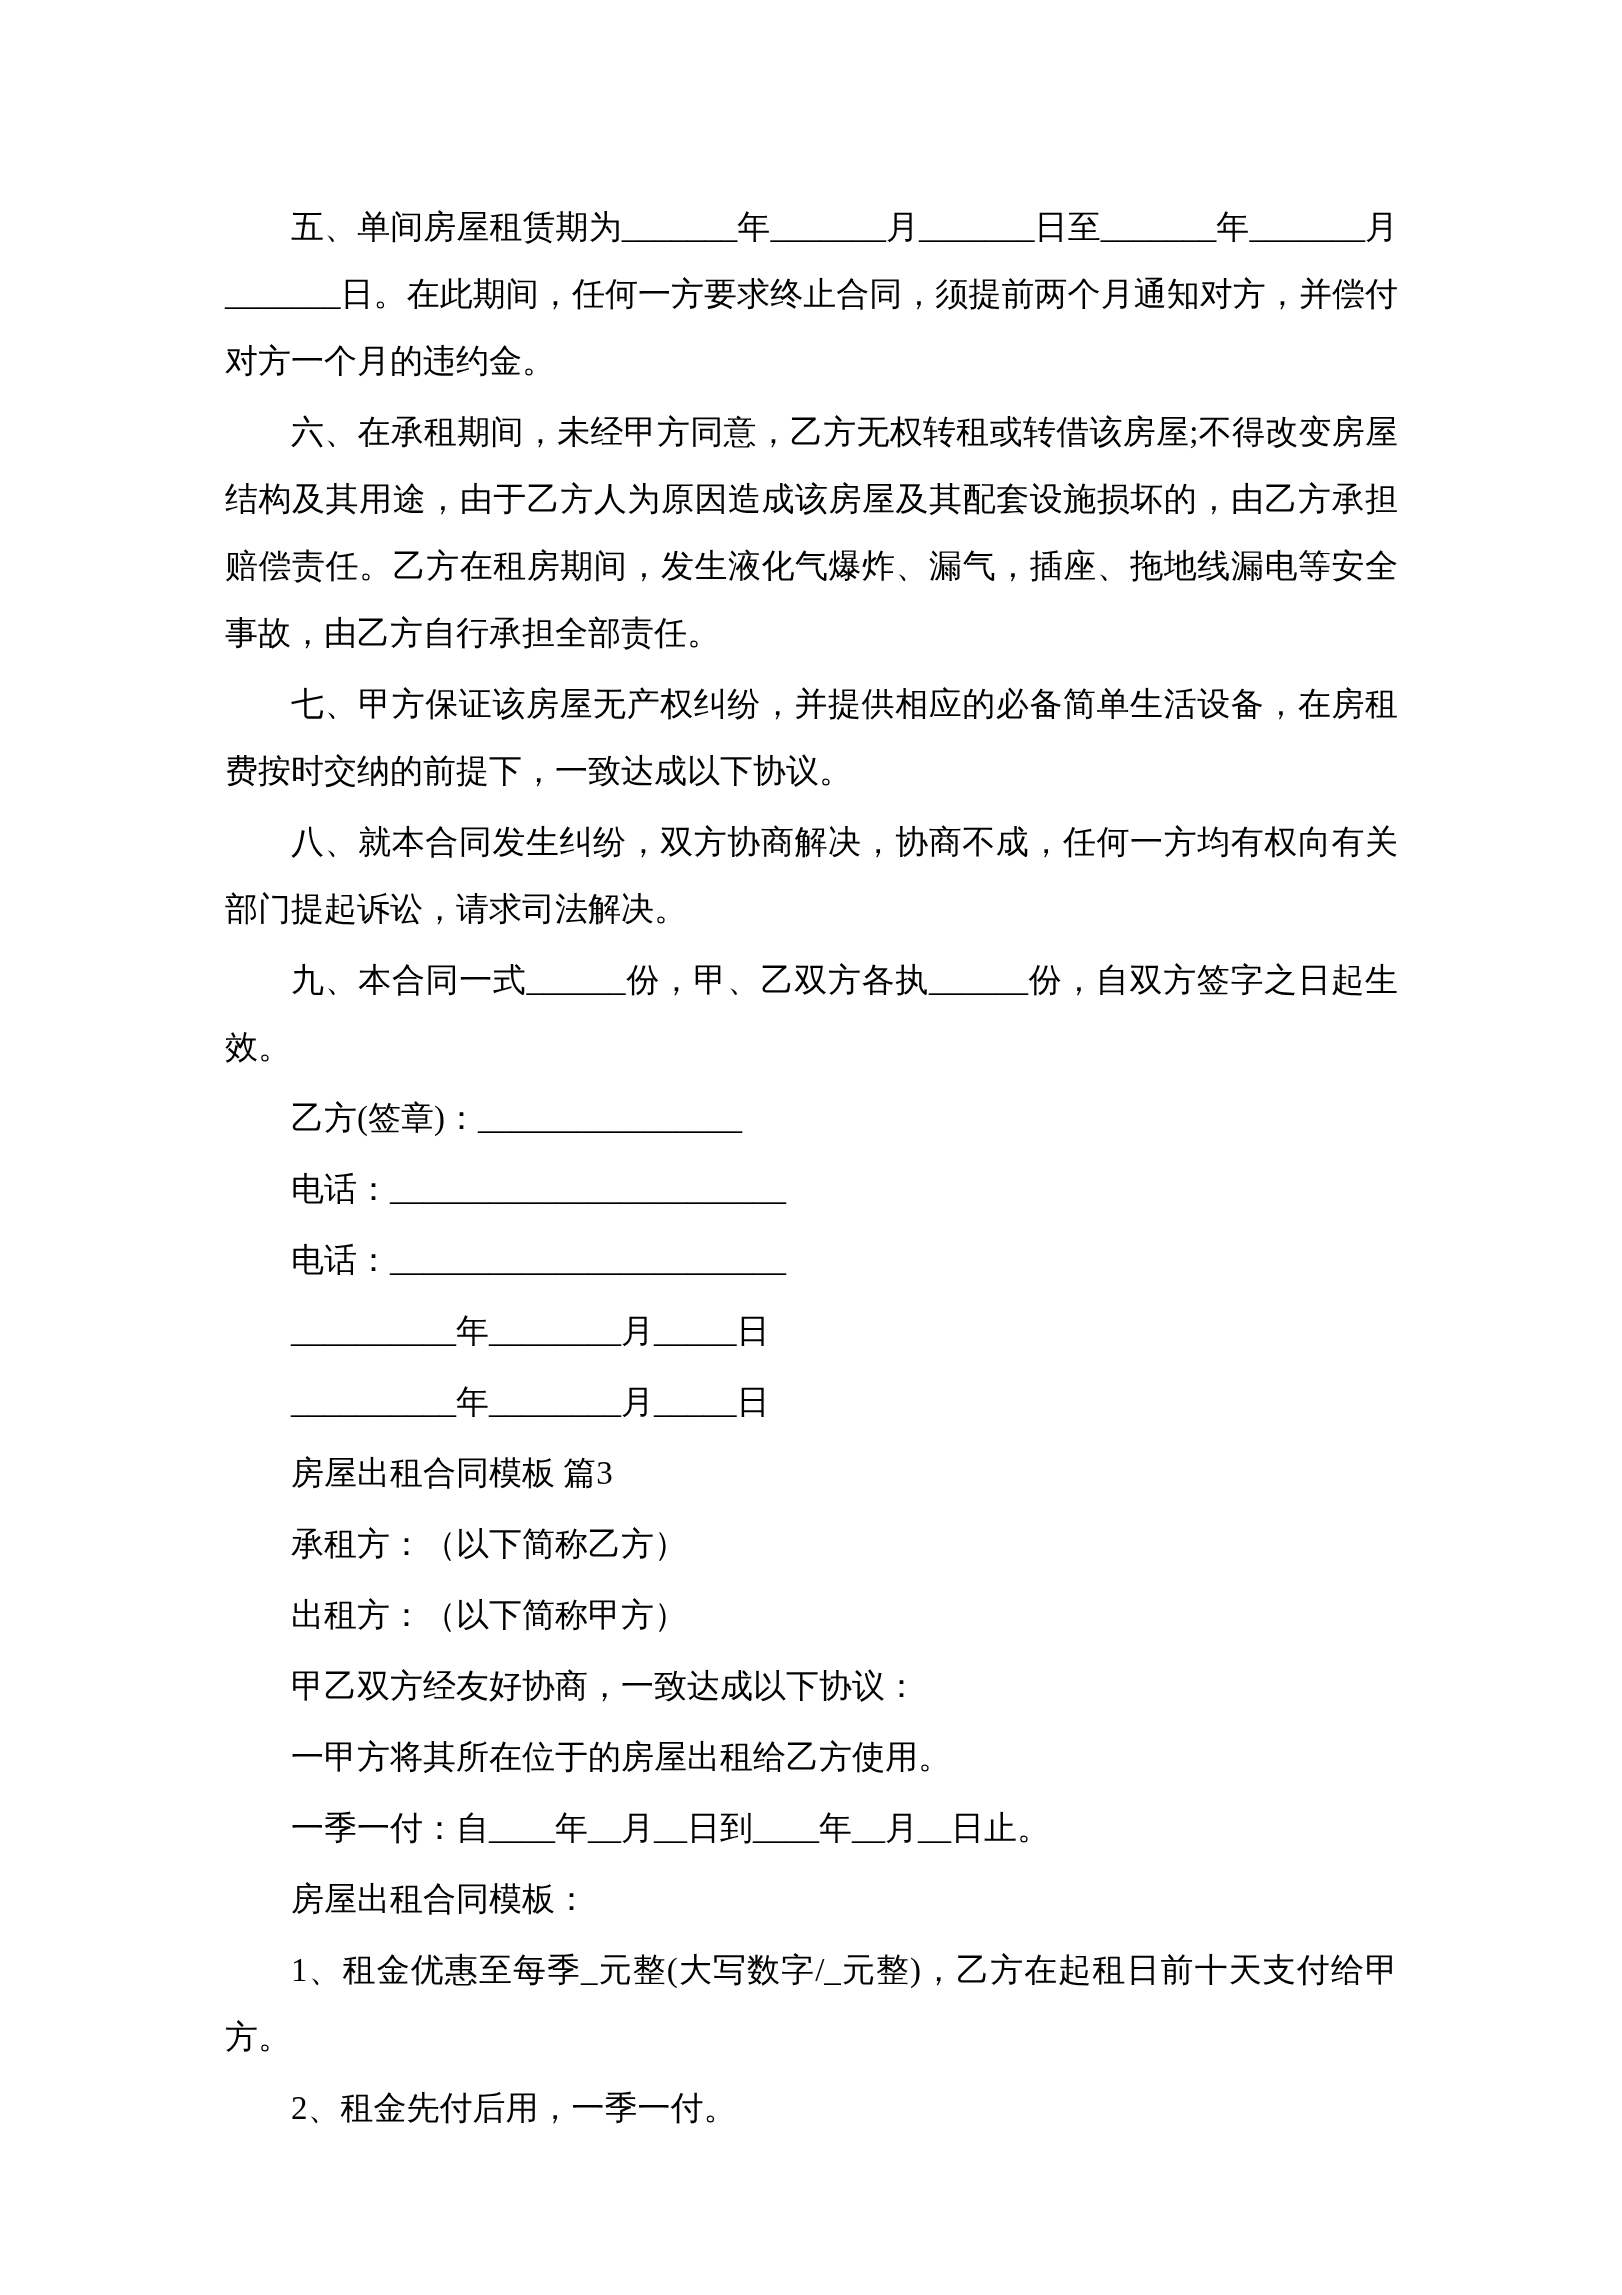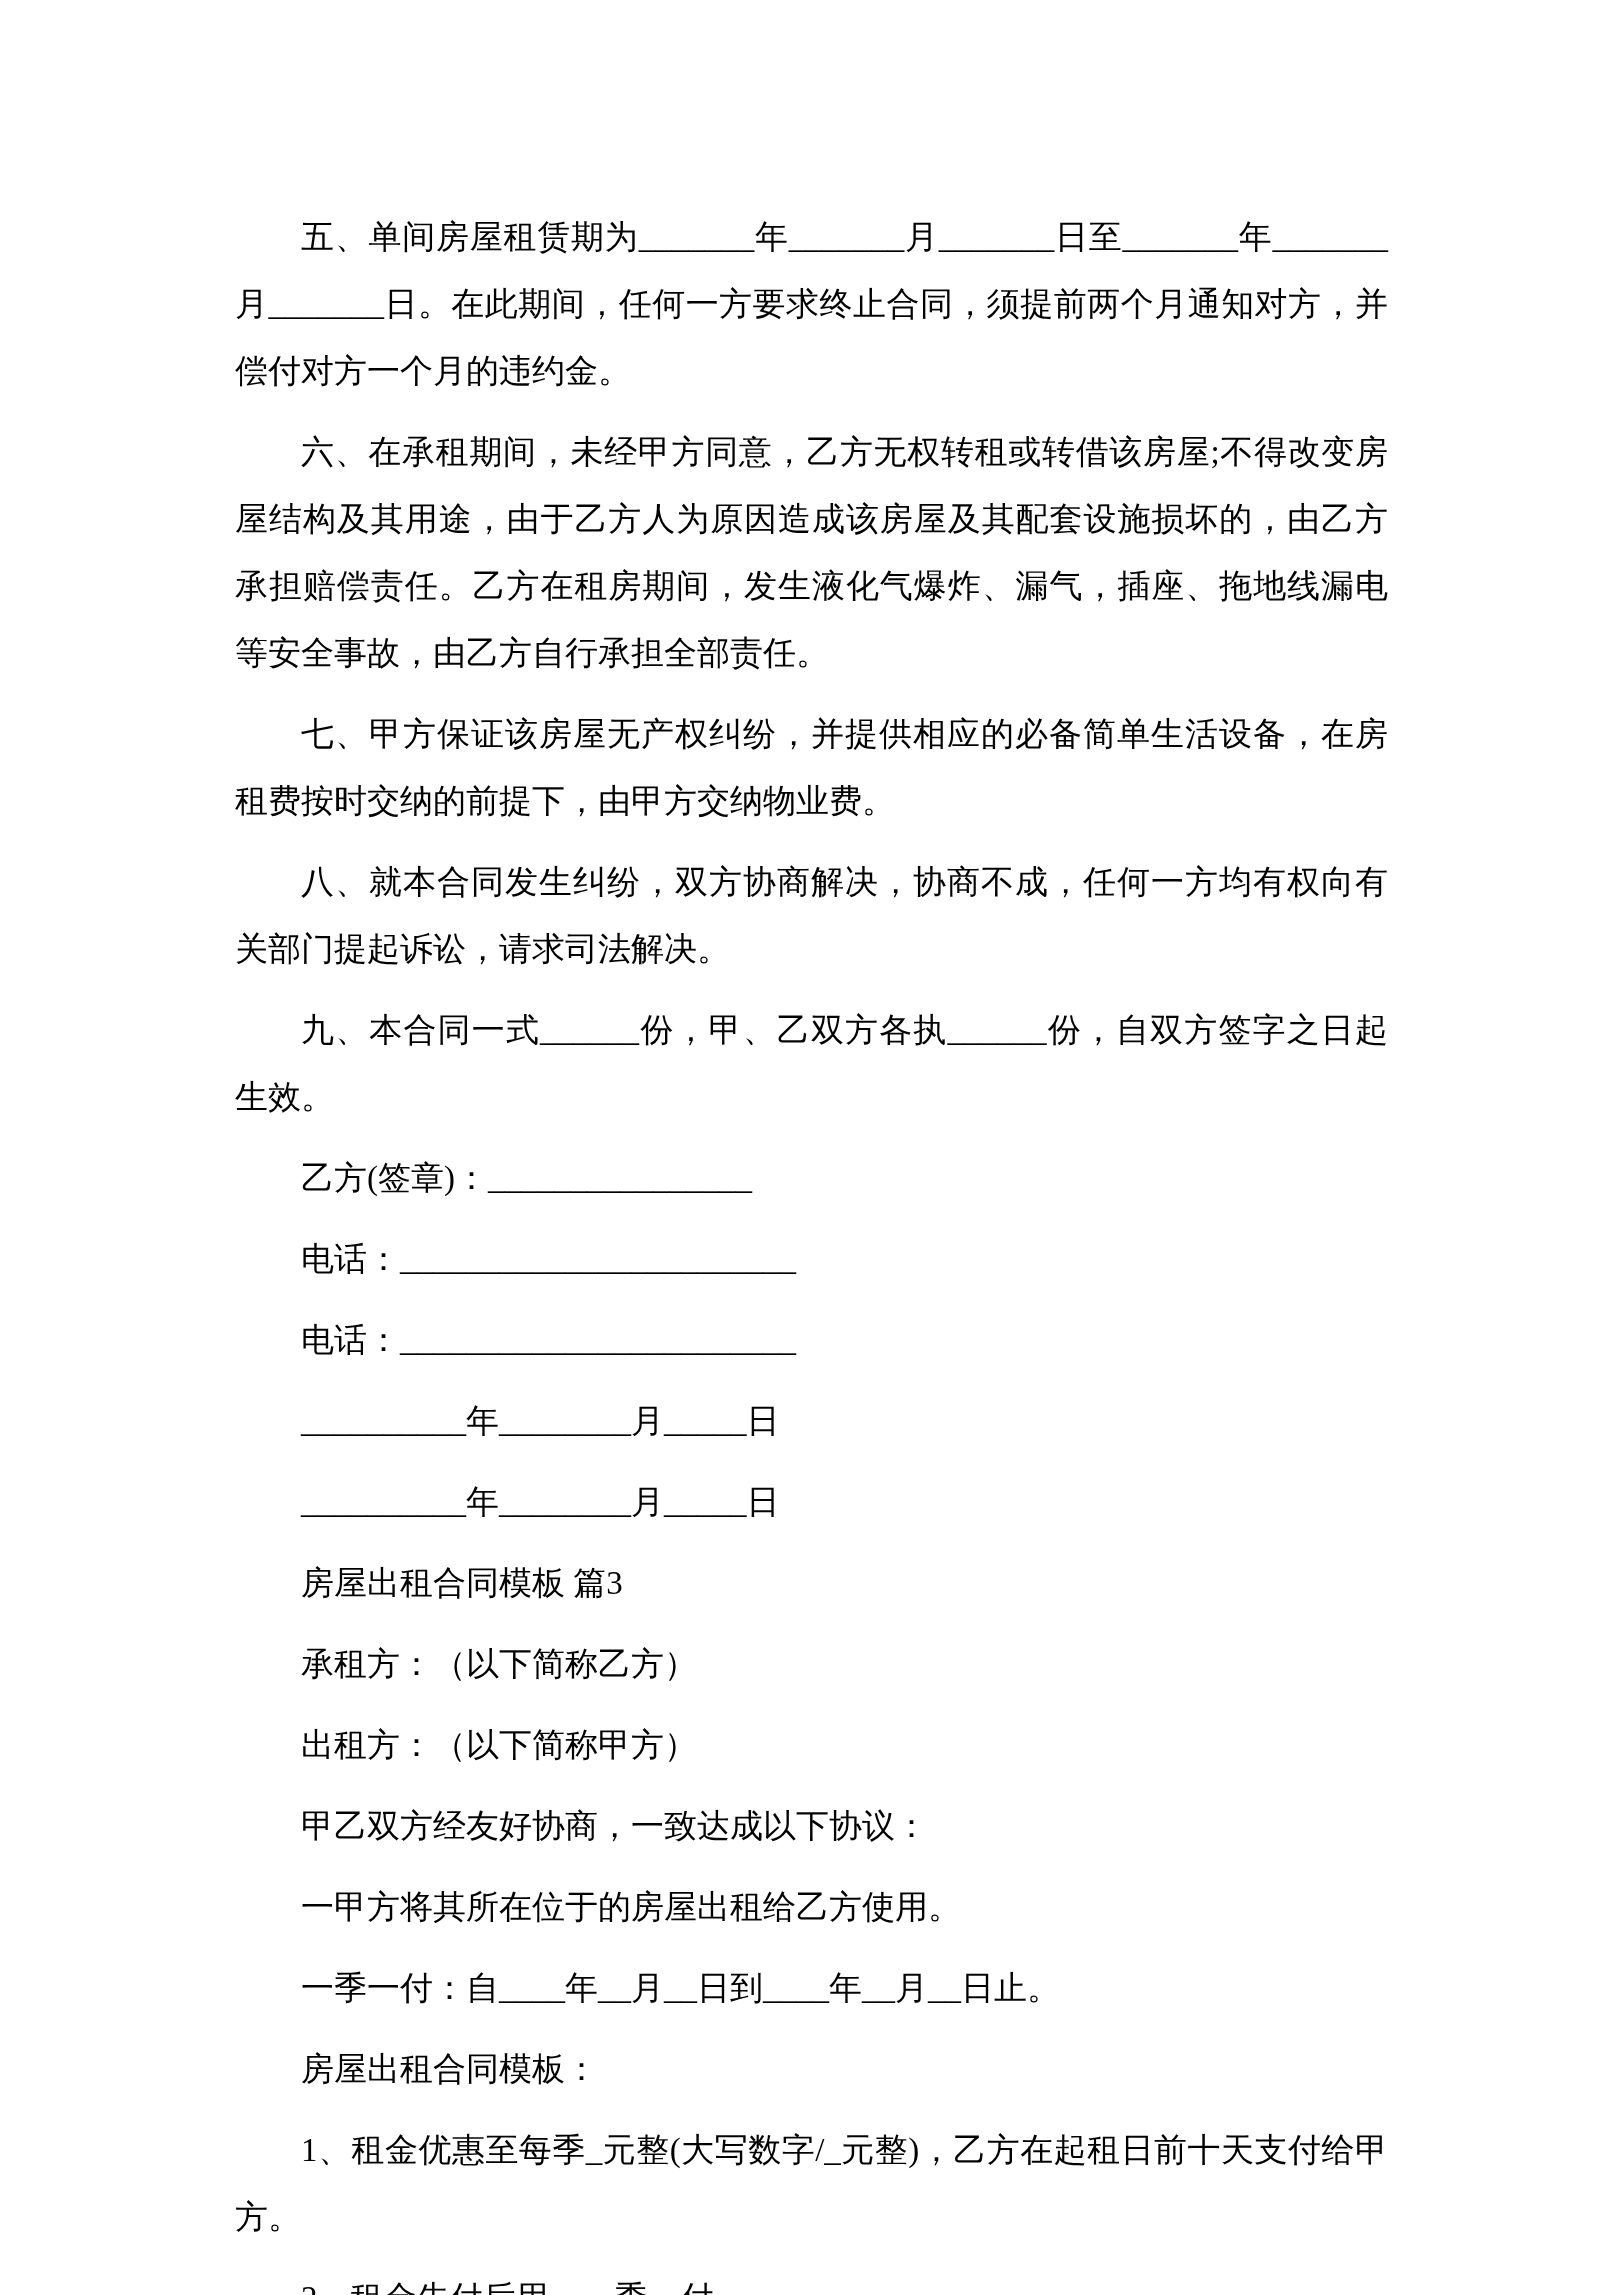--- a/index.html
+++ b/index.html
@@ -16,36 +16,36 @@
   }
   .page {
     box-sizing: border-box;
     width: 1623px;
     height: 2295px;
     padding: 190px 221px 0 221px;
     overflow: hidden;
     background: #ffffff;
   }
   .para {
-    margin: 14px;
+    margin: 4px;
     font-size: 33px;
     line-height: 67px;
     text-align: justify;
     text-indent: 2em;
     color: #000000;
     white-space: normal;
   }
 </style>
 </head>
 <body>
 
 <div class="page">
   <p class="para">五、单间房屋租赁期为_______年_______月_______日至_______年_______月_______日。在此期间，任何一方要求终止合同，须提前两个月通知对方，并偿付对方一个月的违约金。</p>
   <p class="para">六、在承租期间，未经甲方同意，乙方无权转租或转借该房屋;不得改变房屋结构及其用途，由于乙方人为原因造成该房屋及其配套设施损坏的，由乙方承担赔偿责任。乙方在租房期间，发生液化气爆炸、漏气，插座、拖地线漏电等安全事故，由乙方自行承担全部责任。</p>
-  <p class="para">七、甲方保证该房屋无产权纠纷，并提供相应的必备简单生活设备，在房租费按时交纳的前提下，由甲方交纳物业费。</p>
+  <p class="para">七、甲方保证该房屋无产权纠纷，并提供相应的必备简单生活设备，在房租费按时交纳的前提下，一致达成以下协议。</p>
   <p class="para">八、就本合同发生纠纷，双方协商解决，协商不成，任何一方均有权向有关部门提起诉讼，请求司法解决。</p>
   <p class="para">九、本合同一式______份，甲、乙双方各执______份，自双方签字之日起生效。</p>
   <p class="para">乙方(签章)：________________</p>
   <p class="para">电话：________________________</p>
   <p class="para">电话：________________________</p>
   <p class="para">__________年________月_____日</p>
   <p class="para">__________年________月_____日</p>
   <p class="para">房屋出租合同模板 篇3</p>
   <p class="para">承租方：（以下简称乙方）</p>
   <p class="para">出租方：（以下简称甲方）</p>

